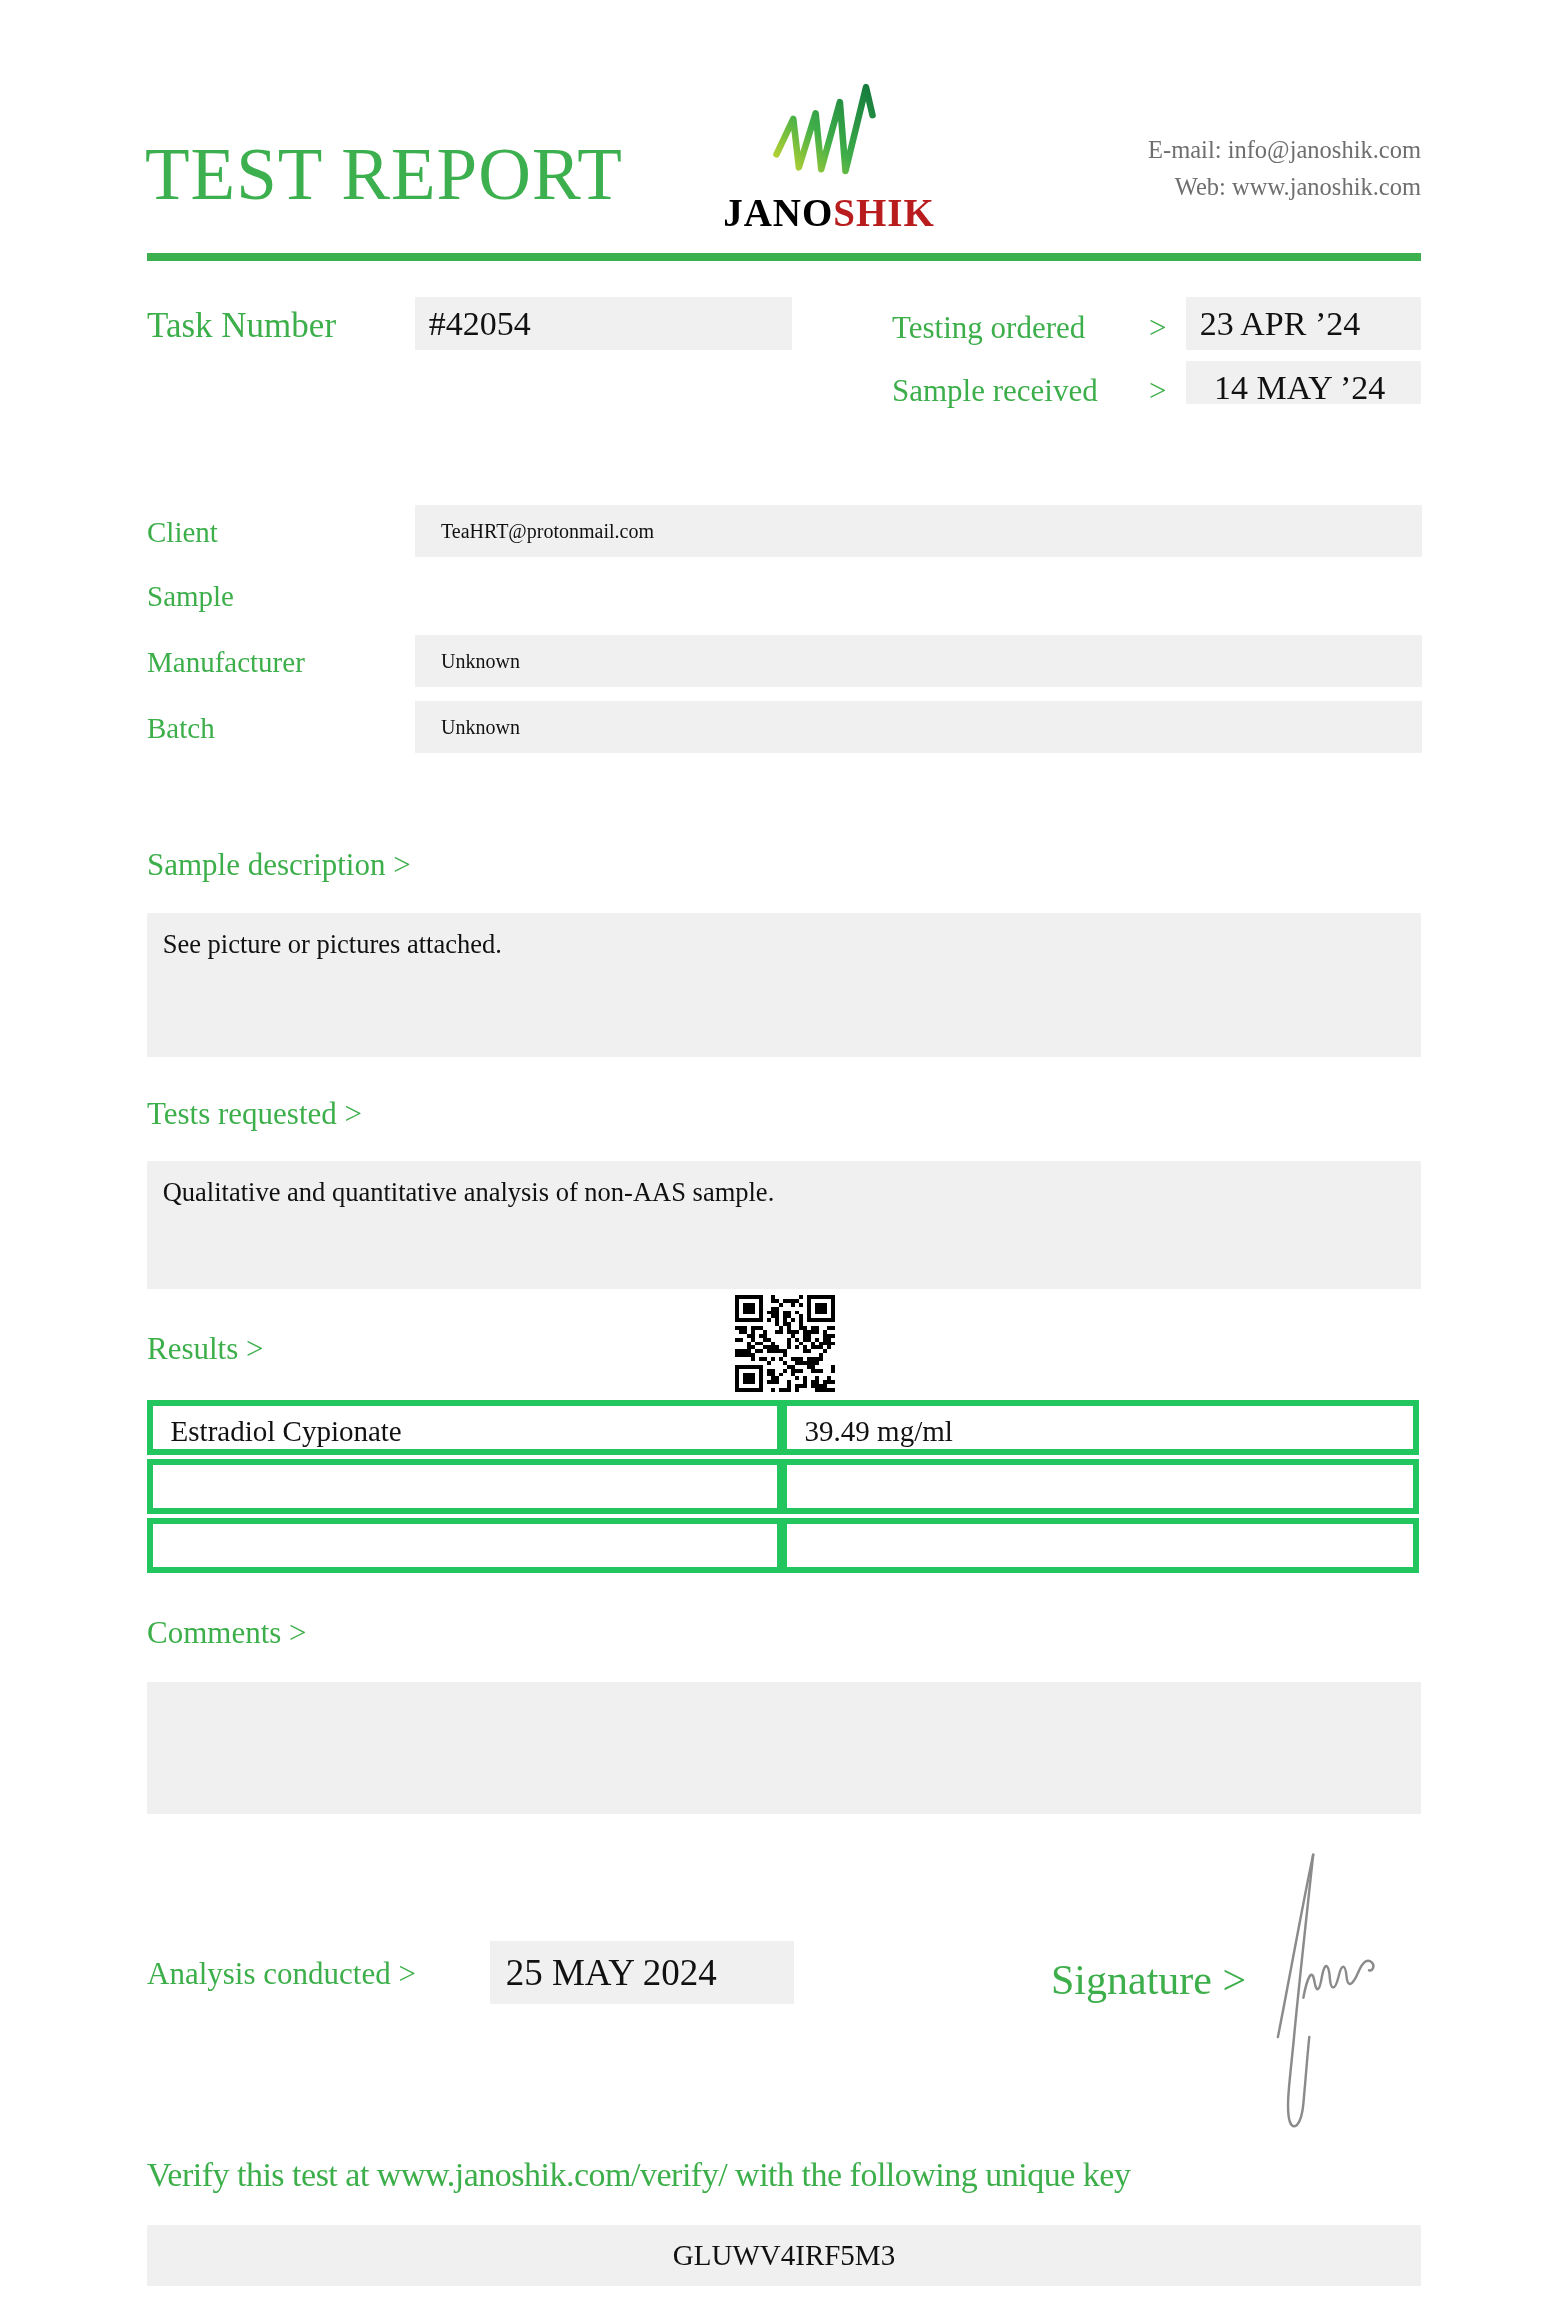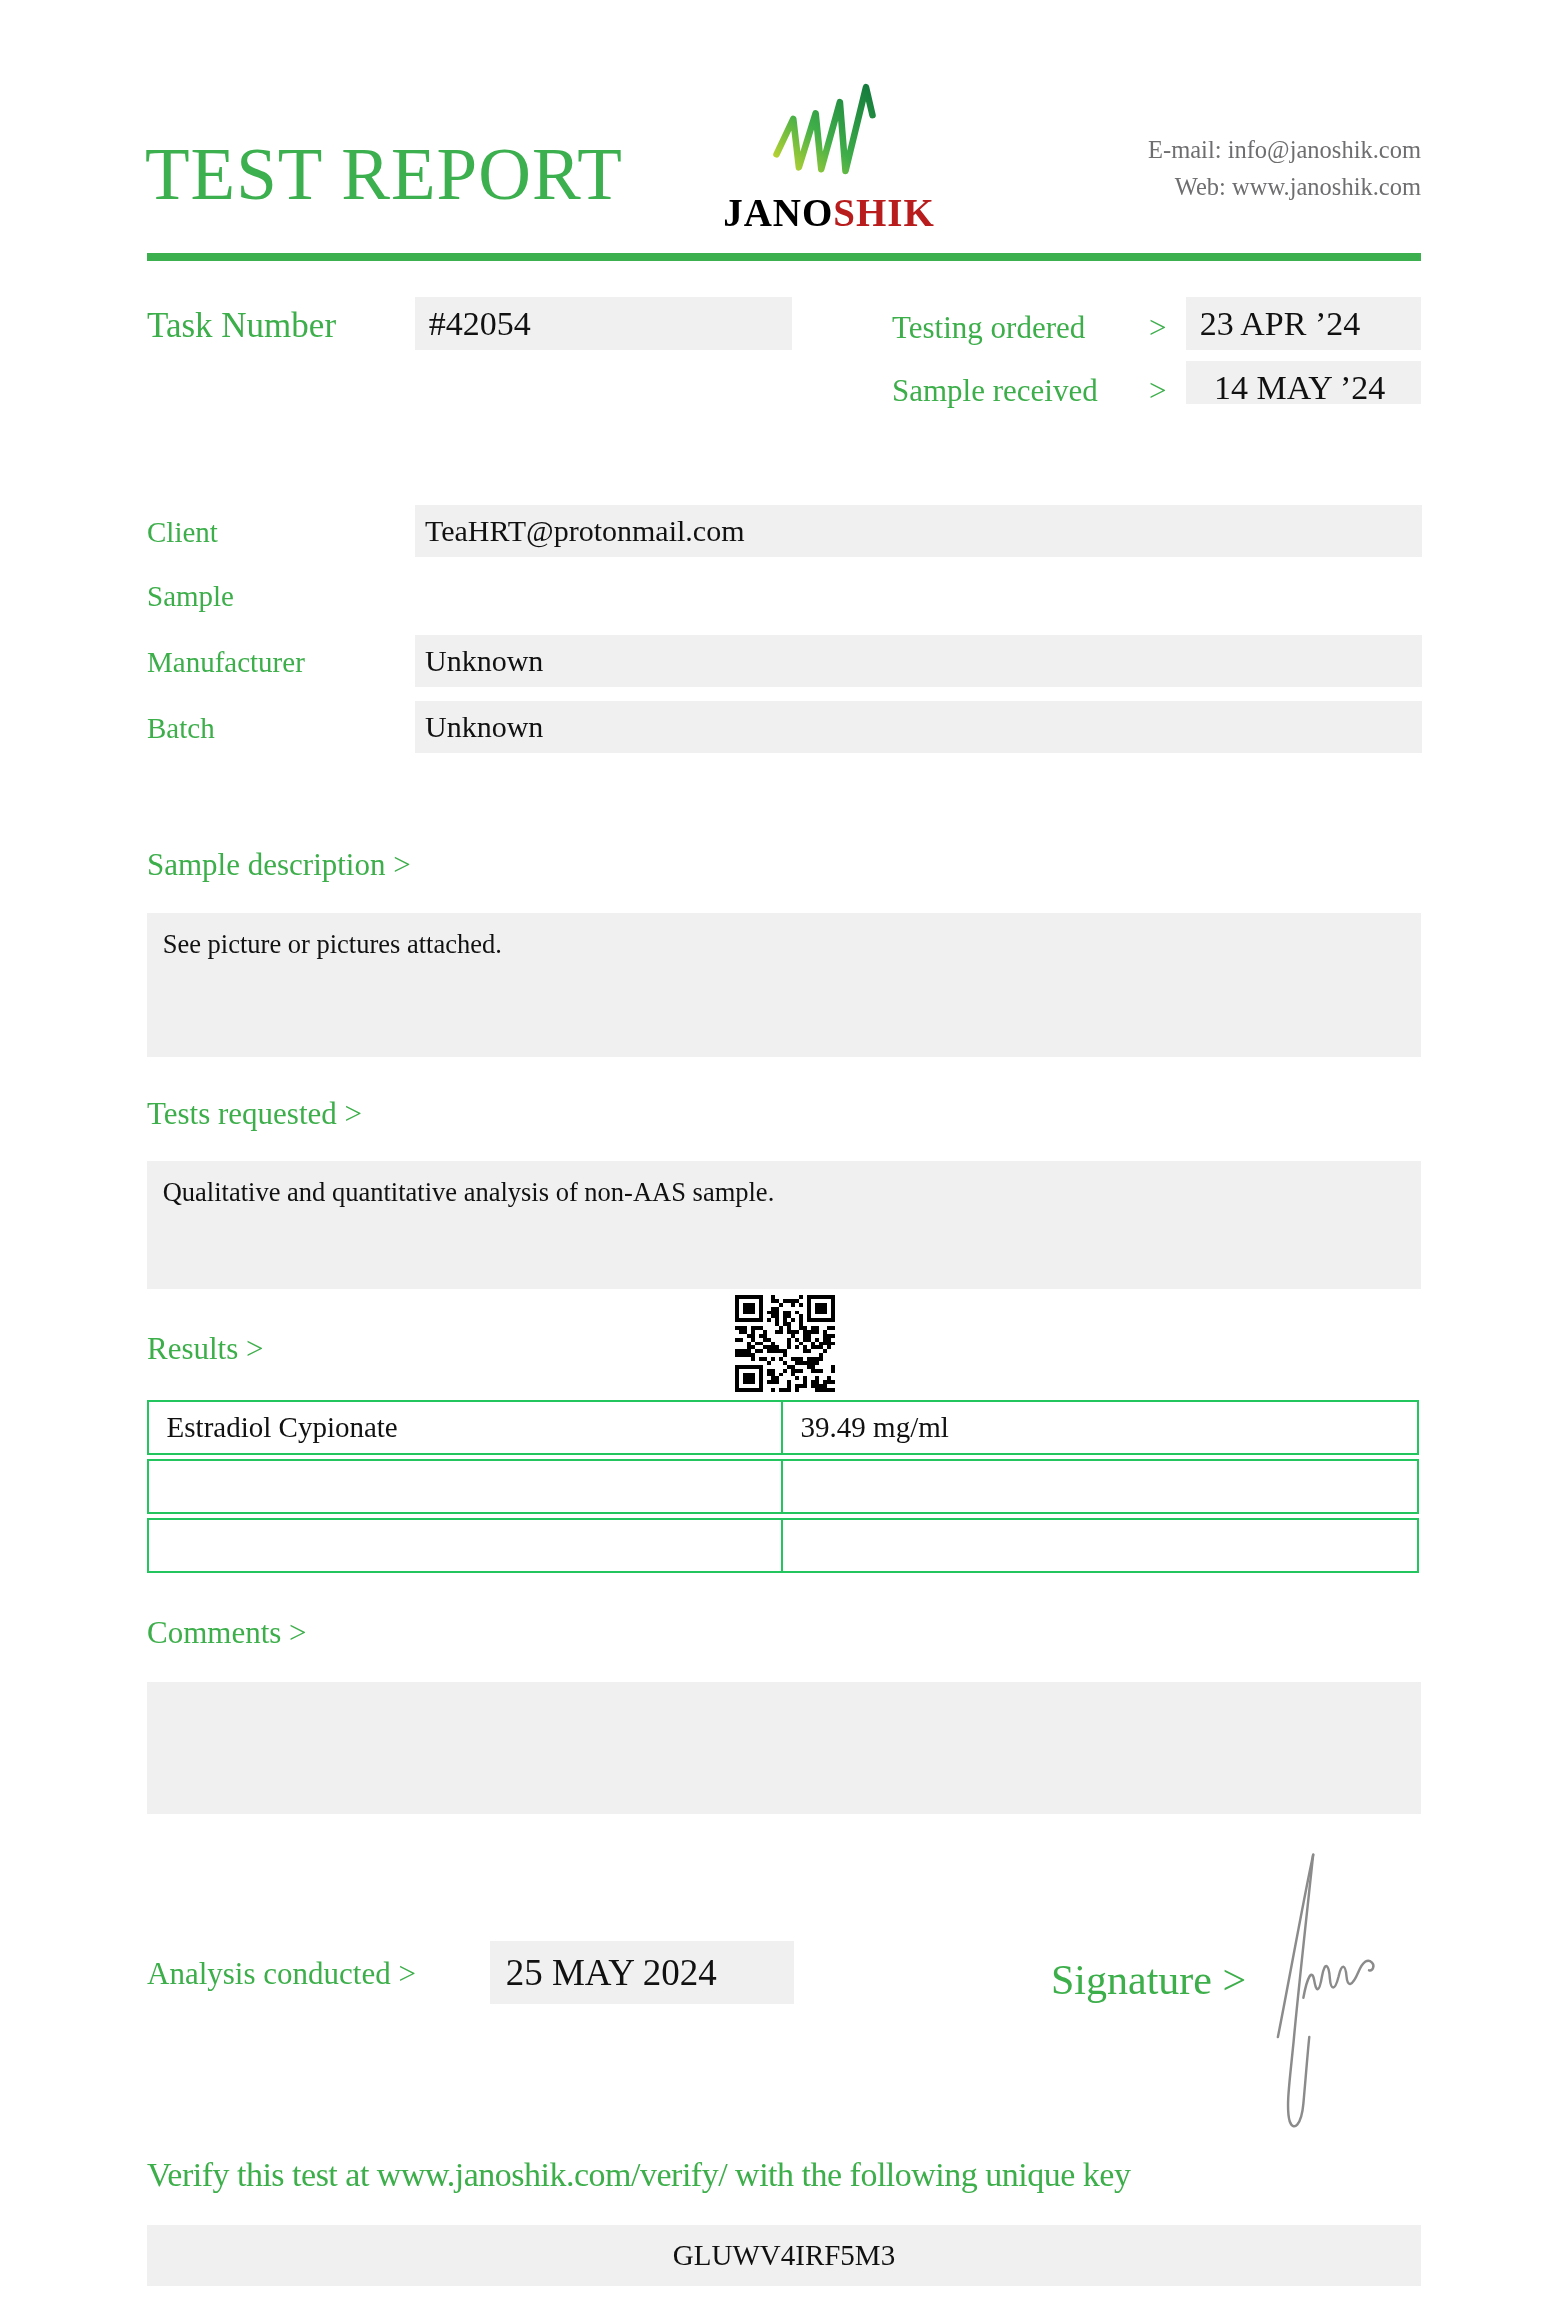--- a/index.html
+++ b/index.html
@@ -22,28 +22,28 @@
   .task-label{left:147px;top:306px;font-size:35px;}
   .task-box{left:415px;top:297px;width:377px;height:53px;font-size:34px;line-height:53px;padding-left:13.7px;box-sizing:border-box;}
   .date-label-1{left:892px;top:310px;font-size:31px;}
   .date-arrow-1{left:1149px;top:310px;font-size:31px;}
   .date-box-1{left:1186px;top:297px;width:235px;height:53px;font-size:34px;line-height:53px;padding-left:13.7px;box-sizing:border-box;}
   .date-label-2{left:892px;top:373px;font-size:31px;}
   .date-arrow-2{left:1149px;top:373px;font-size:31px;}
   .date-box-2{left:1186px;top:361px;width:235px;height:43px;font-size:34px;line-height:53px;padding-left:28px;box-sizing:border-box;}
   
   .field-label{left:147px;font-size:29px;}
-  .field-box{left:415px;width:1007px;height:52px;font-size:30px;line-height:52px;padding-left:10px;box-sizing:border-box;}
+  .field-box{left:415px;width:1007px;height:52px;font-size:20px;line-height:52px;padding-left:26px;box-sizing:border-box;}
   
   .section-label{left:147px;font-size:31px;}
   .content-box{left:147px;width:1274px;box-sizing:border-box;font-size:26.5px;padding:15.7px 15.7px 0 15.7px;}
   
   .rtable{left:147px;top:1400px;width:1274px;}
   .rrow{display:flex;margin-bottom:3.9px;}
-  .rcell{border:2px solid #22c55e;height:55px;box-sizing:border-box;font-size:29px;line-height:51px;padding-left:17.6px;background:#fff;}
+  .rcell{border:6px solid #22c55e;height:55px;box-sizing:border-box;font-size:29px;line-height:51px;padding-left:17.6px;background:#fff;}
   .rcell.c1{width:636px;}
   .rcell.c2{width:638px;margin-left:-2px;}
   
   .analysis-label{left:147px;top:1956px;font-size:31px;}
   .analysis-box{left:490px;top:1941px;width:304px;height:63px;font-size:37px;line-height:63px;padding-left:15.7px;box-sizing:border-box;}
   .signature-label{left:1051px;top:1956px;font-size:42px;}
   .signature-svg{left:1267px;top:1841px;width:110px;height:294px;}
   .verify{left:147px;top:2156px;width:1274px;font-size:34px;letter-spacing:-0.5px;white-space:nowrap;color:#3CAE4A;}
   .key-box{left:147px;top:2225px;width:1274px;height:61px;text-align:center;font-size:29px;line-height:61px;}
   .qr{left:735px;top:1295px;width:100px;height:97px;}

